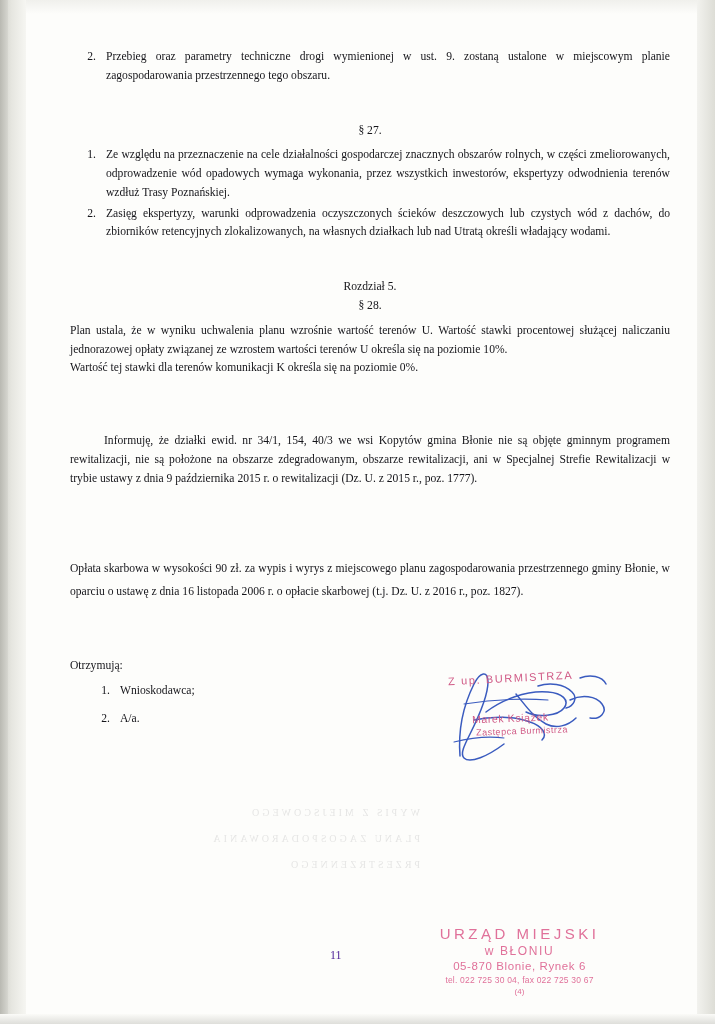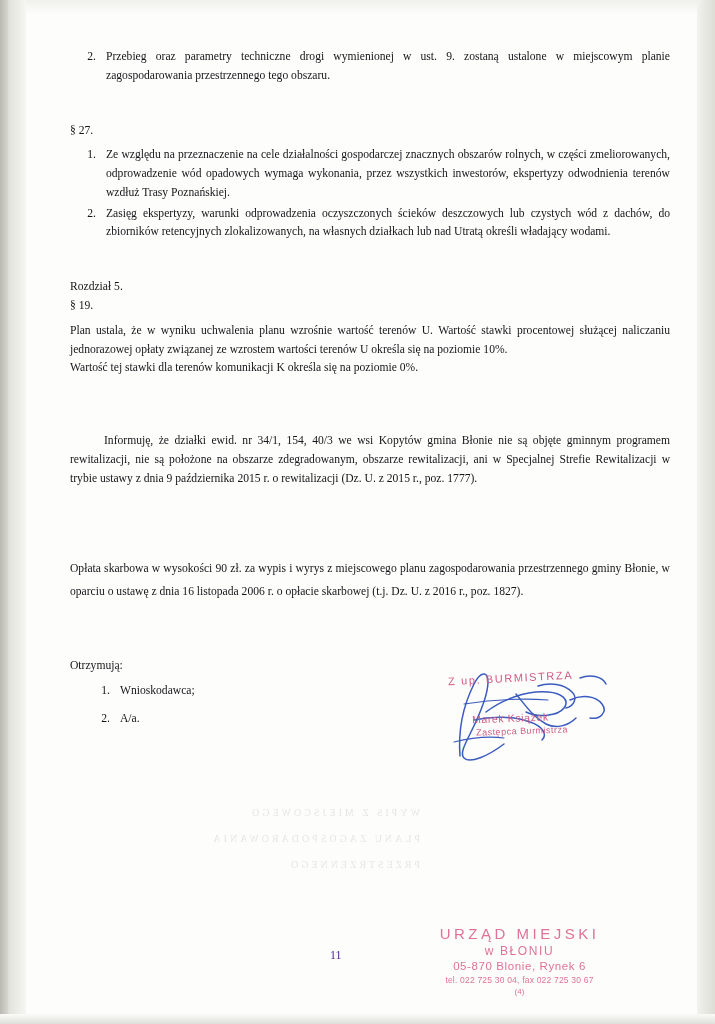--- a/index.html
+++ b/index.html
@@ -72,21 +72,21 @@
     box-sizing: content-box;
   }
   .list-body {
     flex: 1 1 auto;
     text-align: justify;
   }
   .spacer-lg { height: 34px; }
   .spacer-md { height: 20px; }
   .spacer-xs { height: 6px; }
 
-  .centered { text-align: left; }
+  .centered { text-align: center; }
   .bold { font-weight: bold; }
 
   .para { margin: 0; text-align: justify; }
   .para-indent { text-indent: 34px; }
 
   .block-justify-wide {
     text-align: justify;
     text-justify: inter-word;
     line-height: 2.0;
   }
@@ -235,21 +235,21 @@
       <div class="list-body">Ze względu na przeznaczenie na cele działalności gospodarczej znacznych obszarów rolnych, w części zmeliorowanych, odprowadzenie wód opadowych wymaga wykonania, przez wszystkich inwestorów, ekspertyzy odwodnienia terenów wzdłuż Trasy Poznańskiej.</div>
     </div>
     <div class="list-item">
       <div class="list-num">2.</div>
       <div class="list-body">Zasięg ekspertyzy, warunki odprowadzenia oczyszczonych ścieków deszczowych lub czystych wód z dachów, do zbiorników retencyjnych zlokalizowanych, na własnych działkach lub nad Utratą określi władający wodami.</div>
     </div>
 
     <div class="spacer-lg"></div>
 
     <div class="centered">Rozdział 5.</div>
-    <div class="centered">§ 19.</div>
+    <div class="centered">§ 28.</div>
     <div class="spacer-xs"></div>
     <p class="para">Plan ustala, że w wyniku uchwalenia planu wzrośnie wartość terenów U. Wartość stawki procentowej służącej naliczaniu jednorazowej opłaty związanej ze wzrostem wartości terenów U określa się na poziomie 10%.</p>
     <p class="para">Wartość tej stawki dla terenów komunikacji K określa się na poziomie 0%.</p>
 
     <div class="spacer-lg"></div>
     <div class="spacer-md"></div>
 
     <p class="para para-indent">Informuję, że działki ewid. nr 34/1, 154, 40/3 we wsi Kopytów gmina Błonie nie są objęte gminnym programem rewitalizacji, nie są położone na obszarze zdegradowanym, obszarze rewitalizacji, ani w Specjalnej Strefie Rewitalizacji w trybie ustawy z dnia 9 października 2015 r. o rewitalizacji (Dz. U. z 2015 r., poz. 1777).</p>
 
     <div class="spacer-lg"></div>

